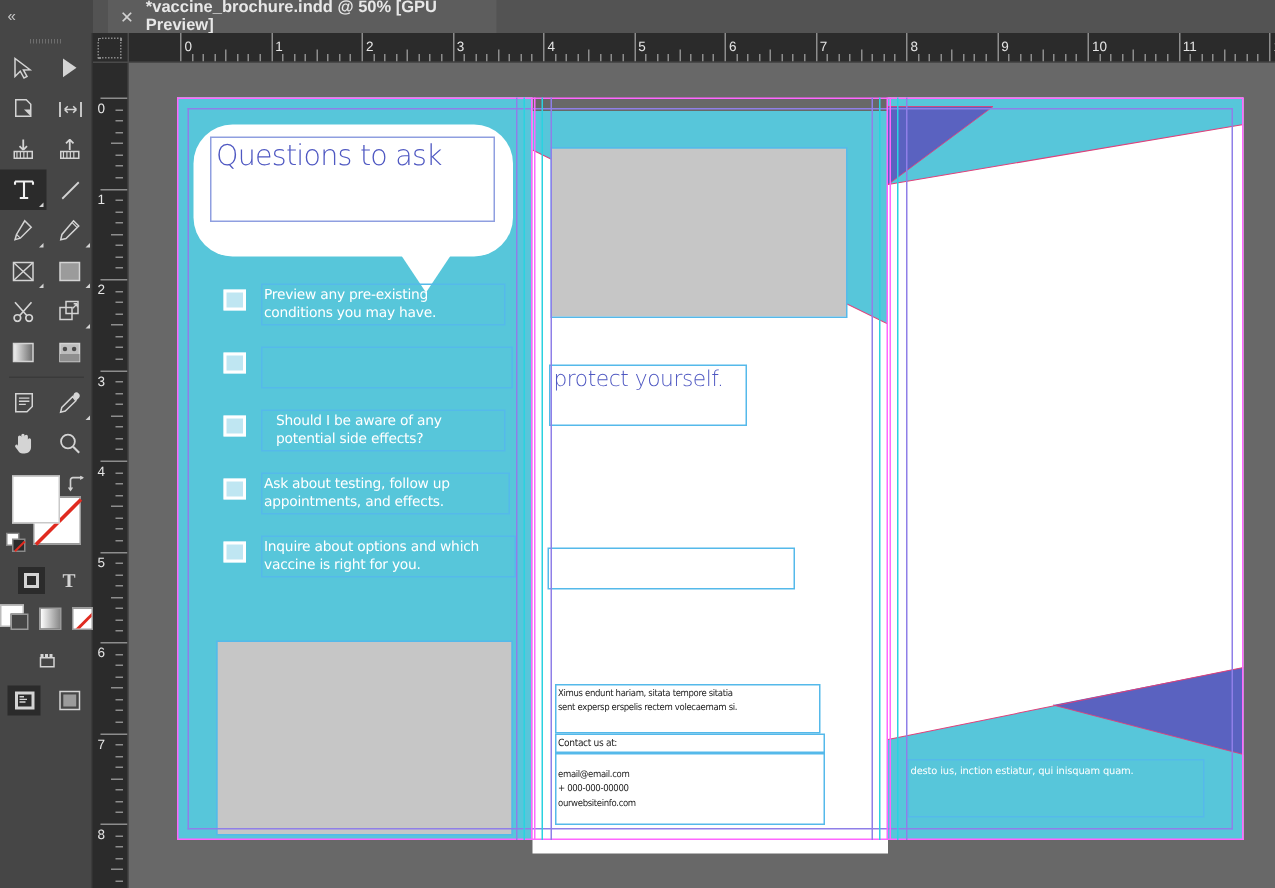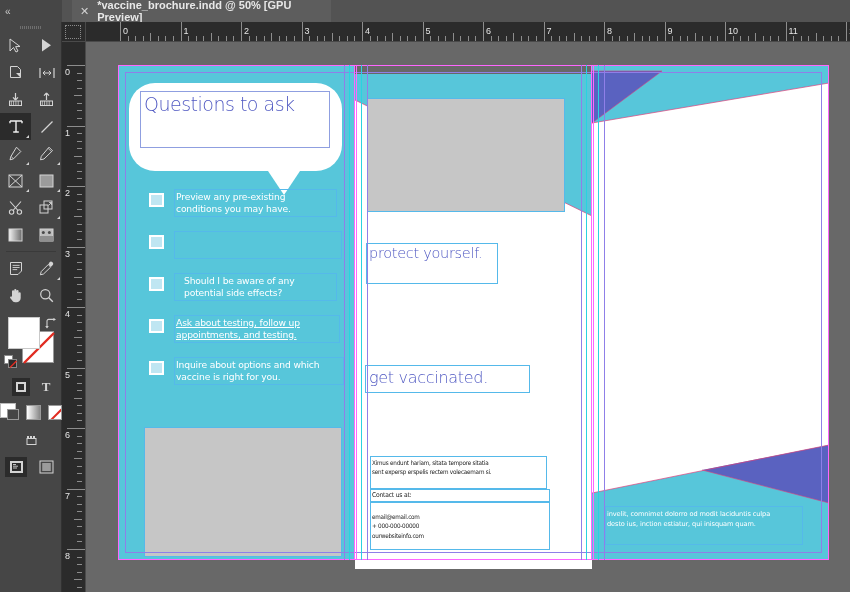--- a/index.html
+++ b/index.html
@@ -580,23 +580,23 @@
         <div class="frameline cyanf" style="left:56px;top:166px;width:168px;height:28px;"></div>
 
         <div class="chk" style="left:31px;top:212px;width:15px;height:14px;"></div>
         <div class="chktxt" style="left:66px;top:210px;width:160px;">
           <div>Should I be aware of any</div>
           <div>potential side effects?</div>
         </div>
         <div class="frameline cyanf" style="left:56px;top:208px;width:163px;height:28px;"></div>
 
         <div class="chk" style="left:31px;top:254px;width:15px;height:14px;"></div>
-        <div class="chktxt" style="left:58px;top:252px;width:166px;text-decoration:underline;">
+        <div class="chktxt" style="left:58px;top:252px;width:166px;">
           <div>Ask about testing, follow up</div>
-          <div>appointments, and testing.</div>
+          <div>appointments, and effects.</div>
         </div>
         <div class="frameline cyanf" style="left:56px;top:250px;width:166px;height:28px;"></div>
 
         <div class="chk" style="left:31px;top:296px;width:15px;height:14px;"></div>
         <div class="chktxt" style="left:58px;top:294px;width:170px;">
           <div>Inquire about options and which</div>
           <div>vaccine is right for you.</div>
         </div>
         <div class="frameline cyanf" style="left:56px;top:292px;width:170px;height:28px;"></div>
 
@@ -611,21 +611,20 @@
           <path d="M0 26 L237 142" stroke="#e0407a" stroke-width="0.7" fill="none"></path>
         </svg>
         <div class="grayimg" style="left:13px;top:25px;width:196px;height:112px;"></div>
         <div class="frameline cyanf" style="left:12px;top:24px;width:198px;height:114px;"></div>
 
         <div class="bigtxt" style="left:14px;top:171px;width:150px;font-size:14.5px;">
           <div>protect yourself.</div>
         </div>
         <div class="frameline cyanf" style="left:11px;top:169px;width:132px;height:41px;"></div>
 
-        <div class="bigtxt" style="left:14px;top:295px;width:170px;font-size:16px;">get vaccinated.</div>
         <div class="frameline cyanf" style="left:10px;top:291px;width:165px;height:28px;"></div>
 
         <div class="bodytxt" style="left:17px;top:384px;width:200px;">
           <div>Ximus endunt hariam, sitata tempore sitatia</div>
           <div>sent expersp erspelis rectem volecaemam si.</div>
         </div>
         <div class="frameline cyanf" style="left:15px;top:382px;width:177px;height:33px;"></div>
 
         <div class="bodytxt" style="left:17px;top:417px;width:140px;font-size:6.6px;">Contact us at:</div>
         <div class="frameline cyanf" style="left:15px;top:415px;width:180px;height:13px;"></div>
@@ -648,21 +647,20 @@
         </svg>
 
         <svg style="position:absolute;left:0;top:368px;width:237px;height:127px;" viewBox="0 0 237 127">
           <path d="M0 60 L237 12 L237 127 L0 127 Z" fill="#57c6da"></path>
           <path d="M110 37 L237 12 L237 70 Z" fill="#5a62c0"></path>
           <path d="M0 60 L237 12" stroke="#e0407a" stroke-width="0.7" fill="none"></path>
           <path d="M110 37 L237 70" stroke="#e0407a" stroke-width="0.6" fill="none"></path>
         </svg>
 
         <div class="whitetxt" style="left:15px;top:444px;width:200px;">
-          <div>invelit, comnimet dolorro od modit laciduntis culpa</div>
           <div>desto ius, inction estiatur, qui inisquam quam.</div>
         </div>
         <div class="frameline cyanf" style="left:13px;top:441px;width:198px;height:39px;"></div>
       </div>
 
       <div class="guide-mag" style="left:32px;top:23px;width:711px;height:1px;"></div>
       <div class="guide-mag" style="left:32px;top:517px;width:711px;height:1px;"></div>
       <div class="guide-mag" style="left:32px;top:23px;width:1px;height:495px;"></div>
       <div class="guide-mag" style="left:742px;top:23px;width:1px;height:495px;"></div>
 

